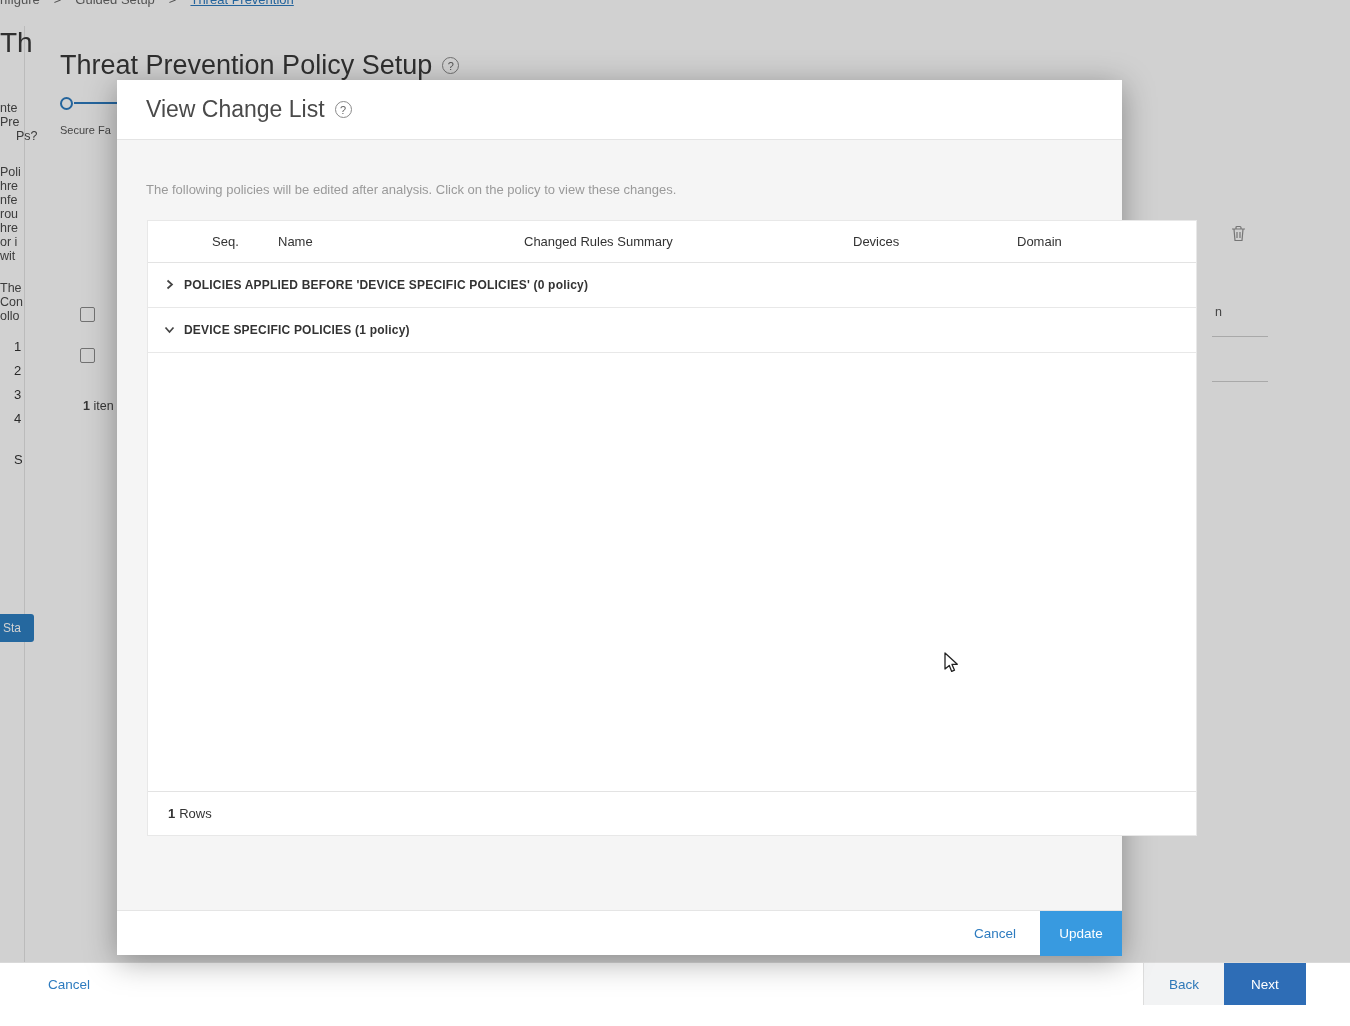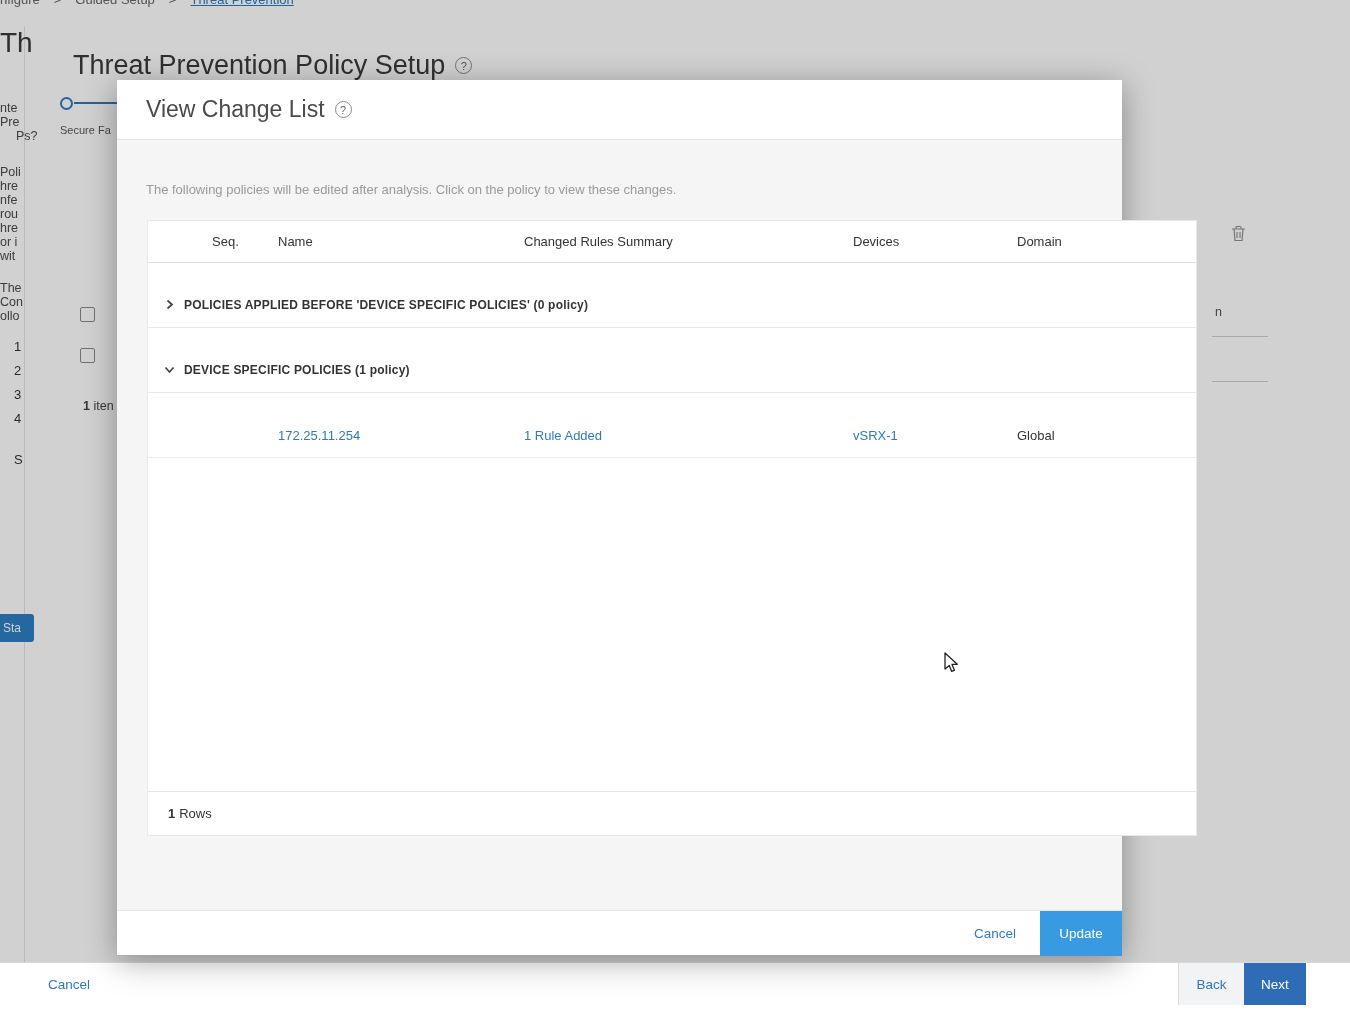--- a/index.html
+++ b/index.html
@@ -9,21 +9,21 @@
   .screen { position: relative; width: 1350px; height: 1026px; background: #fff; overflow: hidden; }
 
   
   .bg { position: absolute; inset: 0; }
   .breadcrumb { position: absolute; left: 0; top: -8px; display: flex; gap: 14px; font-size: 13px; color: #666; white-space: nowrap; }
   .bc-item { color: #666; }
   .bc-active { color: #2d7bbf; text-decoration: underline; }
   .panel-edge-v { position: absolute; left: 24px; top: 26px; width: 1px; height: 936px; background: rgba(0,0,0,0.10); }
 
   .page-title-row { position: absolute; left: 60px; top: 50px; display: flex; align-items: center; gap: 10px; }
-  .page-title { font-size: 27px; font-weight: 400; color: #3a3a3a; white-space: nowrap; margin-left: 13px; }
+  .page-title { font-size: 27px; font-weight: 400; color: #3a3a3a; white-space: nowrap; }
   .help-icon { display: inline-flex; align-items: center; justify-content: center; width: 17px; height: 17px; border: 1px solid #8a8a8a; border-radius: 50%; font-size: 11px; color: #666; background: transparent; flex: 0 0 auto; }
 
   .step-circle { position: absolute; left: 60px; top: 97px; width: 13px; height: 13px; border: 2px solid #2d7bbf; border-radius: 50%; background: #fff; }
   .step-line { position: absolute; left: 74px; top: 102px; width: 46px; height: 2px; background: #2d7bbf; }
   .step-label { position: absolute; left: 60px; top: 124px; font-size: 11px; color: #555; white-space: nowrap; }
 
   .frag { position: absolute; font-size: 12.5px; color: #4a4a4a; white-space: nowrap; }
   .frag-big { font-size: 28px; color: #3a3a3a; }
   .frag-num { font-size: 13px; color: #333; }
 
@@ -35,31 +35,31 @@
   .sta-btn { position: absolute; left: -10px; top: 614px; width: 44px; height: 28px; background: #2e7fc2; color: #fff; font-size: 12px; border: none; border-radius: 3px; display: flex; align-items: center; justify-content: center; }
   .bg-line { position: absolute; height: 1px; background: #cfcfcf; }
 
   
   .dim { position: absolute; left: 0; top: 0; width: 1350px; height: 962px; background: rgba(0,0,0,0.18); z-index: 5; }
 
   
   .page-footer { position: absolute; left: 0; top: 962px; width: 1350px; height: 64px; background: #fff; border-top: 1px solid #d9d9d9; z-index: 6; }
   .cancel-link { position: absolute; left: 48px; top: 0; height: 42px; display: flex; align-items: center; font-size: 13.5px; color: #2d7bbf; cursor: pointer; text-decoration: none; }
   .pf-buttons { position: absolute; right: 44px; top: 0; height: 42px; display: flex; }
-  .btn-back { width: 66px; height: 42px; background: #f2f3f4; border: none; border-left: 1px solid #ddd; color: #2e78b8; font-size: 13.5px; font-family: inherit; cursor: pointer; }
-  .btn-next { width: 62px; height: 42px; background: #2e6db6; border: none; color: #fff; font-size: 13.5px; font-family: inherit; cursor: pointer; }
+  .btn-back { width: 81px; height: 42px; background: #f2f3f4; border: none; border-left: 1px solid #ddd; color: #2e78b8; font-size: 13.5px; font-family: inherit; cursor: pointer; }
+  .btn-next { width: 82px; height: 42px; background: #2e6db6; border: none; color: #fff; font-size: 13.5px; font-family: inherit; cursor: pointer; }
 
   
   .modal { position: absolute; left: 117px; top: 80px; width: 1005px; height: 875px; background: #f5f5f5; box-shadow: 0 6px 30px rgba(0,0,0,0.35); z-index: 10; display: flex; flex-direction: column; }
   .modal-header { height: 60px; flex: 0 0 auto; background: #fff; border-bottom: 1px solid #e4e4e4; display: flex; align-items: center; gap: 10px; padding-left: 29px; }
   .modal-title { font-size: 23px; font-weight: 400; color: #4a4a4a; white-space: nowrap; }
   .modal-body { position: relative; flex: 1 1 auto; }
   .modal-desc { position: absolute; left: 29px; top: 42px; font-size: 13px; color: #9a9a9a; white-space: nowrap; }
 
-  .table-card { position: absolute; left: 30px; top: 80px; width: 1050px; height: 616px; background: #fff; border: 1px solid #e8e8e8; display: flex; flex-direction: column; gap: 20px; }
+  .table-card { position: absolute; left: 30px; top: 80px; width: 1050px; height: 616px; background: #fff; border: 1px solid #e8e8e8; display: flex; flex-direction: column; }
   .grid { display: grid; grid-template-columns: 64px 66px 246px 329px 164px 1fr; align-items: center; }
   .t-head { height: 42px; flex: 0 0 auto; border-bottom: 1px solid #e3e3e3; font-size: 13px; color: #333; }
   .group-row { height: 45px; flex: 0 0 auto; border-bottom: 1px solid #e8e8e8; display: flex; align-items: center; gap: 9px; padding-left: 16px; cursor: pointer; }
   .group-label { font-size: 12px; font-weight: 700; color: #333; letter-spacing: 0.2px; white-space: nowrap; }
   .data-row { height: 45px; flex: 0 0 auto; border-bottom: 1px solid #eee; font-size: 13px; }
   .t-spacer { flex: 1 1 auto; background: #fff; }
   .t-footer { height: 44px; flex: 0 0 auto; border-top: 1px solid #e3e3e3; display: flex; align-items: center; gap: 4px; padding-left: 20px; font-size: 13px; color: #333; }
   .t-footer b { font-weight: 700; }
 
   .link { color: #2d7bbf; text-decoration: none; cursor: pointer; }
@@ -180,28 +180,20 @@
 
         <div class="group-row">
           <span>
             <svg width="11" height="11" viewBox="0 0 11 11">
                 <path d="M1.5 3.5 L5.5 8 L9.5 3.5" fill="none" stroke="#444" stroke-width="1.7"></path>
               </svg>
           </span>
           <span class="group-label">DEVICE SPECIFIC POLICIES (1 policy)</span>
         </div>
 
-        <div class="data-row grid">
-          <div class="cell"></div>
-          <div class="cell"></div>
-          <a class="cell link">172.25.11.254</a>
-          <a class="cell link">1 Rule Added</a>
-          <a class="cell link">vSRX-1</a>
-          <span class="cell cell-dark">Global</span>
-        </div>
 
 
         <div class="t-spacer"></div>
 
         <div class="t-footer">
           <b>1</b>
           <span>Rows</span>
         </div>
 
       </div>

